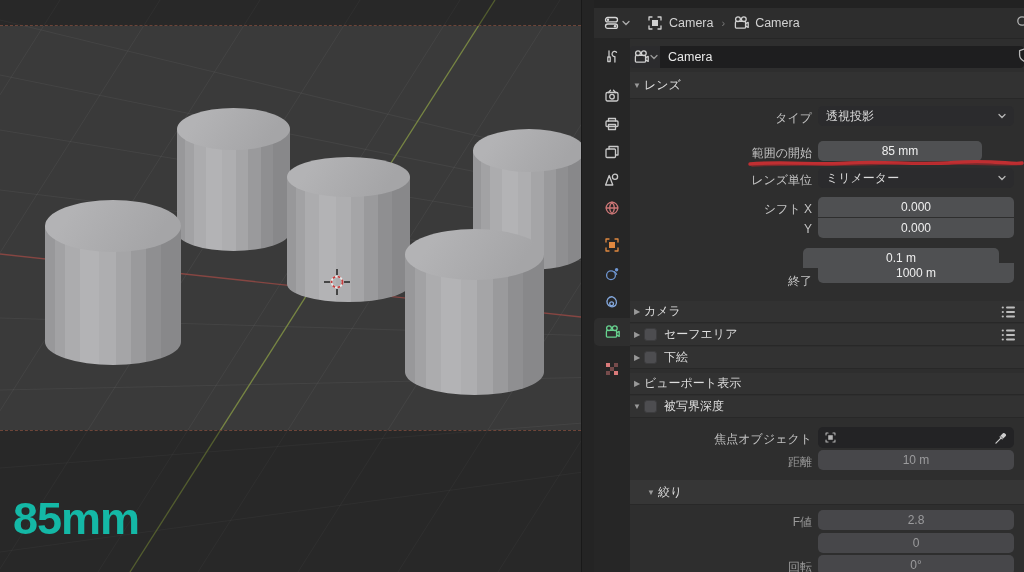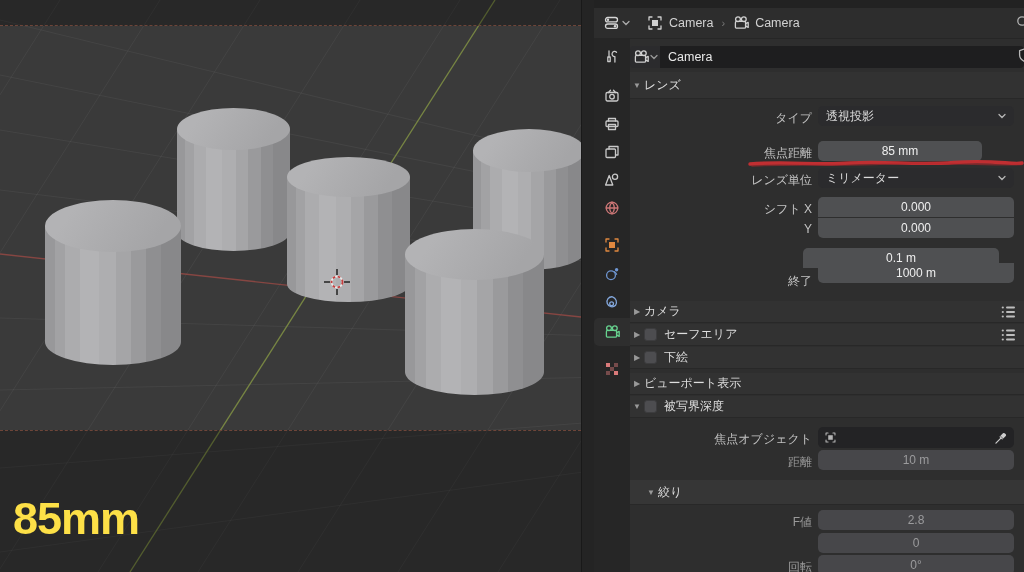--- a/index.html
+++ b/index.html
@@ -113,21 +113,21 @@
     <svg id="cursor3d" width="28" height="28" style="position: absolute; left: 323px; top: 268px;">
         <g transform="translate(14,14)">
  <line x1="0" y1="-13" x2="0" y2="-7" stroke="#222" stroke-width="1.5"></line>
  <line x1="0" y1="7" x2="0" y2="13" stroke="#222" stroke-width="1.5"></line>
  <line x1="-13" y1="0" x2="-7" y2="0" stroke="#222" stroke-width="1.5"></line>
  <line x1="7" y1="0" x2="13" y2="0" stroke="#222" stroke-width="1.5"></line>
  <circle r="5.5" fill="none" stroke="#e8e8e8" stroke-width="1.8"></circle>
  <circle r="5.5" fill="none" stroke="#c63f3f" stroke-width="1.8" stroke-dasharray="2.6 2.6"></circle>
 </g>
       </svg>
-    <div id="focal-overlay" style="color: #fde047;">85mm</div>
+    <div id="focal-overlay" style="color: #14b8a6;">85mm</div>
   </div>
 
   <div id="gutter"></div>
 
   <div id="props">
     <div id="props-topstrip"></div>
 
     <div id="props-header">
       <div class="hdr-btn">
         <span id="ic-sliders">
@@ -305,21 +305,21 @@
       <div class="lbl" style="top:72px;width:182px">タイプ</div>
       <div class="widget drop" style="left:188px;top:68px;width:196px">
         <span>透視投影</span>
         <span class="chev">
             <svg width="8" height="6" viewBox="0 0 8 6">
               <path d="M1 1.5 4 4.5 7 1.5" fill="none" stroke="#b5b5b5" stroke-width="1.3" stroke-linecap="round"></path>
             </svg>
           </span>
       </div>
 
-      <div class="lbl" style="top:107px;width:182px">焦点距離</div>
+      <div class="lbl" style="top:107px;width:182px">範囲の開始</div>
       <div class="widget num" style="left:188px;top:103px;width:164px">
         <span>85 mm</span>
       </div>
 
       <div class="lbl" style="top:134px;width:182px">レンズ単位</div>
       <div class="widget drop" style="left:188px;top:130px;width:196px">
         <span>ミリメーター</span>
         <span class="chev">
             <svg width="8" height="6" viewBox="0 0 8 6">
               <path d="M1 1.5 4 4.5 7 1.5" fill="none" stroke="#b5b5b5" stroke-width="1.3" stroke-linecap="round"></path>

